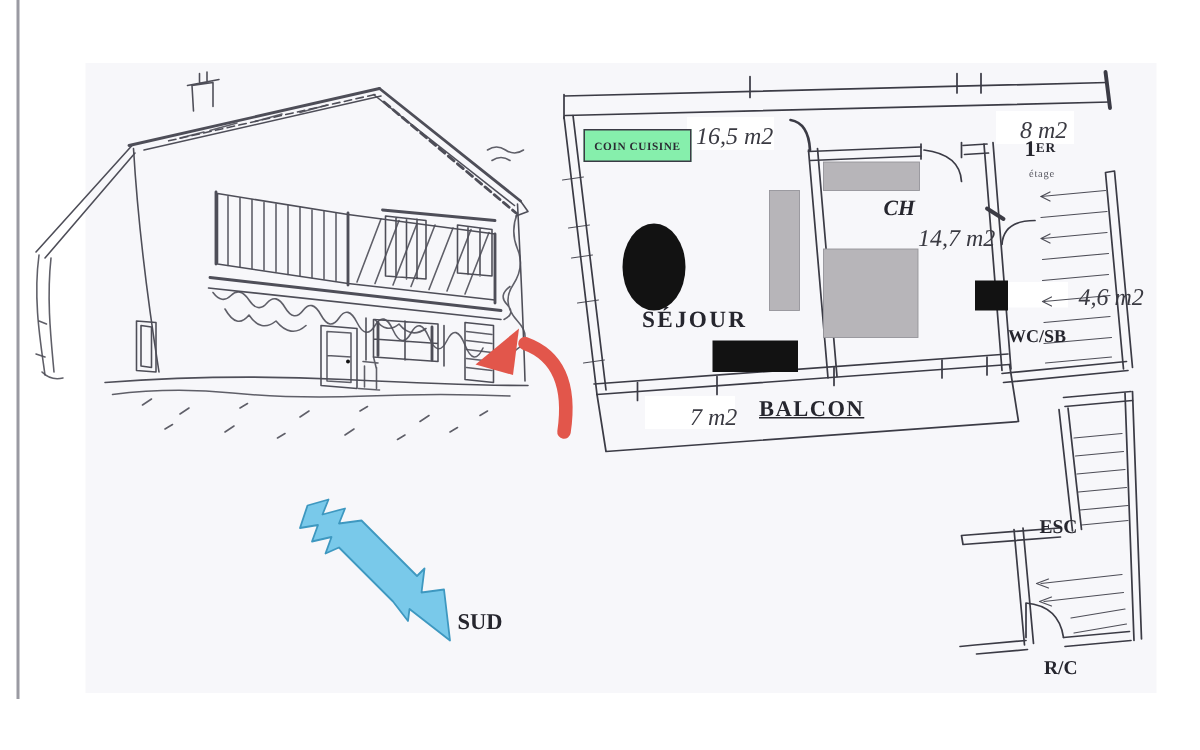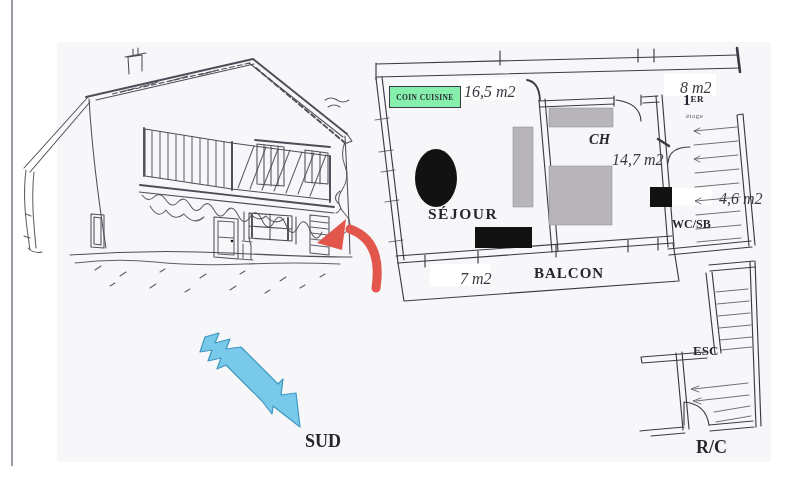--- a/index.html
+++ b/index.html
@@ -199,20 +199,20 @@
 
   <div class="lbl room" style="left:589px; top:132px; font-size:14.5px;font-style:italic;">CH</div>
   <div class="lbl m2" style="left:612px; top:152px;">14,7 m2</div>
 
   <div class="lbl m2" style="left:688px; top:191px;margin-left:31px;">4,6 m2</div>
   <div class="lbl room" style="left:672px; top:206px; font-size:12px;margin-top:12px;">WC/SB</div>
 
   <div class="lbl room" style="left:428px; top:206px; font-size:15.5px; letter-spacing:1.5px;">SÉJOUR</div>
 
   <div class="lbl m2" style="left:460px; top:271px;">7 m2</div>
-  <div class="lbl room" style="left:534px; top:266px; font-size:15px; letter-spacing:1px;">BALCON</div>
+  <div class="lbl room" style="left:506px; top:266px; font-size:15px; letter-spacing:1px;text-decoration:underline;">BALCON</div>
 
   <div class="lbl room" style="left:693px; top:344px; font-size:13px;">ESC</div>
-  <div class="lbl room" style="left:696px; top:438px; font-size:18px;">R/C</div>
-
-  <div class="lbl room" style="left:305px; top:432px; font-size:18px;">SUD</div>
+  <div class="lbl room" style="left:696px; top:438px; font-size:13px;">R/C</div>
+
+  <div class="lbl room" style="left:305px; top:408px; font-size:15px;">SUD</div>
 
 </div>
 
 </body></html>

